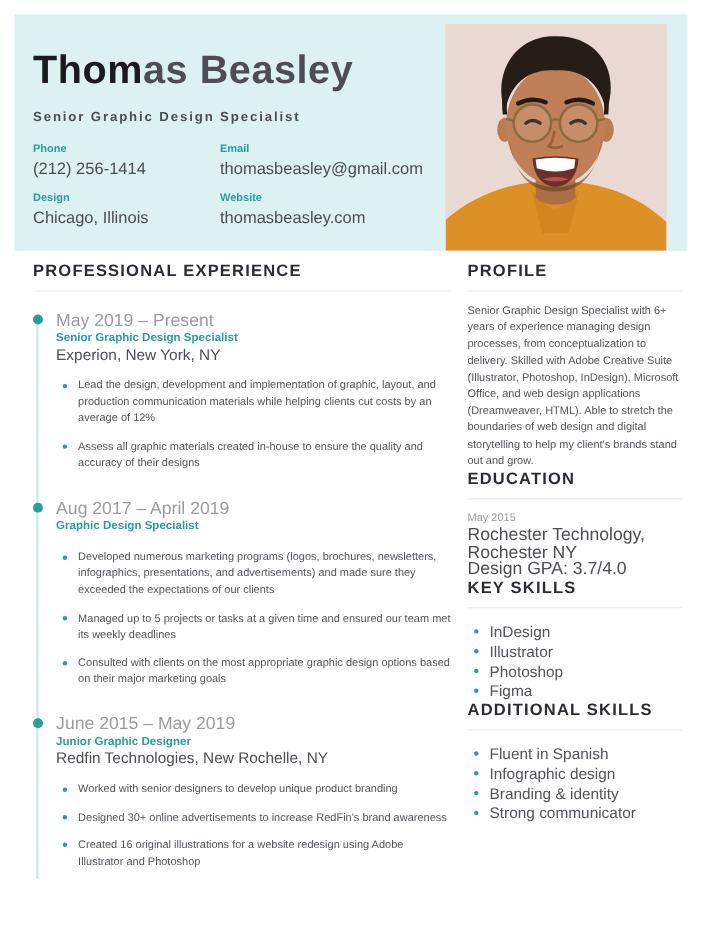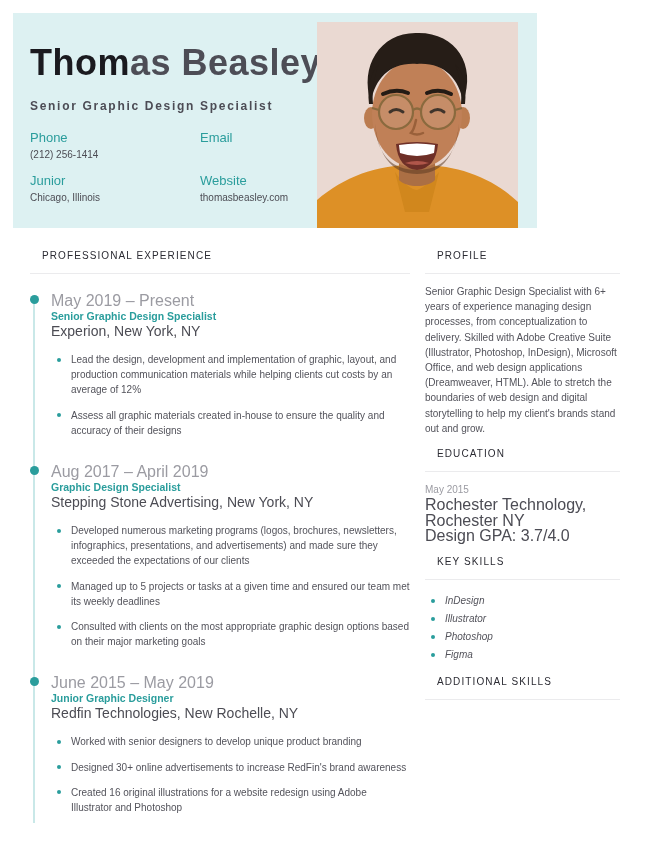--- a/index.html
+++ b/index.html
@@ -5,51 +5,51 @@
   html,body{margin:0;padding:0;}
   body{
     width:650px;height:841px;background:#ffffff;
     font-family:"Liberation Sans","DejaVu Sans",sans-serif;
     -webkit-font-smoothing:antialiased;
   }
   .page{position:relative;width:650px;height:841px;background:#fff;overflow:hidden;}
 
   
   .header{
-    position:absolute;left:13px;top:13px;width:524px;height:215px;
+    position:absolute;left:13px;top:13px;width:612px;height:215px;
     background:var(--header-bg,#ddf1f2);
   }
   .header-text{position:absolute;left:17px;top:0;width:380px;}
   .name{margin:0;padding-top:30px;font-size:36px;font-weight:700;letter-spacing:.5px;line-height:1.1;}
   .name .n1{color:var(--name-primary-color,#1a1a1f);}
   .name .n2{color:var(--name-secondary-color,#4d4d56);}
   .subtitle{
     margin-top:16px;font-size:12px;font-weight:700;letter-spacing:1.7px;
     color:#4c4c55;
   }
   .contact-grid{
     margin-top:17px;display:grid;grid-template-columns:170px 220px;
     grid-row-gap:13px;
   }
-  .contact-label{font-size:13px;font-weight:400;color:var(--accent,#2a9d9c);margin-bottom:4px;}
-  .contact-value{font-size:10px;color:#4c4c54;}
+  .contact-label{font-size:10px;font-weight:700;color:var(--accent,#2a9d9c);margin-bottom:4px;}
+  .contact-value{font-size:15px;color:#4c4c54;}
 
   .photo{
     position:absolute;top:9px;right:19px;width:201px;height:206px;
     background:var(--photo-bg,#ead9d2);overflow:hidden;
   }
   .photo svg{display:block;}
 
   
   .content{position:absolute;left:30px;top:238px;width:590px;display:flex;}
   .left-col{width:380px;}
   .right-col{width:195px;margin-left:15px;}
 
   h2.section{
-    margin:12px;font-size:10px;font-weight:400;letter-spacing:1.1px;
+    margin:0;font-size:15px;font-weight:700;letter-spacing:1.1px;
     color:var(--heading-color,#2b2b33);
   }
   .rule{border:none;border-top:1px solid var(--divider-color,#ebebed);margin:9px 0 0 0;height:0;}
 
   
   .jobs{position:relative;margin-top:19px;}
   .timeline-line{
     position:absolute;left:3px;top:8px;bottom:-8px;width:2px;
     background:var(--timeline-line-color,#c9e8e8);
   }
@@ -75,23 +75,22 @@
 
   
   .profile-text{margin-top:10px;font-size:10px;line-height:15.2px;color:var(--body-color,#53535b);}
   .edu{margin-top:10px;}
   .edu-dates{font-size:10px;color:var(--muted-color,#9b9ba2);line-height:15.4px;}
   .edu-degree{font-size:10.5px;font-weight:700;color:var(--accent,#2a9d9c);line-height:15.4px;}
   .edu-line{font-size:16px;color:#4c4c54;line-height:15.4px;}
   .sec-gap{margin-top:22px;}
   ul.skills{list-style:none;margin:12px 0 0 0;padding:0;}
   ul.skills li{
-    position:relative;padding-left:20px;font-size:10px;line-height:18px;
+    position:relative;padding-left:20px;font-size:14px;line-height:18px;
     color:var(--body-color,#53535b);
-    font-style:italic;
   }
   ul.skills li::before{
     content:"";position:absolute;left:6px;top:7px;width:4px;height:4px;border-radius:50%;
     background:var(--accent,#2a9d9c);
   }
 </style>
 </head>
 <body>
 
 <div class="page">
@@ -101,23 +100,24 @@
       <h1 class="name"><span class="n1">Thom</span><span class="n2">as Beasley</span></h1>
       <div class="subtitle">Senior Graphic Design Specialist</div>
 
       <div class="contact-grid">
         <div class="contact-cell">
           <div class="contact-label">Phone</div>
           <div class="contact-value">(212) 256-1414</div>
         </div>
         <div class="contact-cell">
           <div class="contact-label">Email</div>
-        </div>
-        <div class="contact-cell">
-          <div class="contact-label">Junior</div>
+          <div class="contact-value">thomasbeasley@gmail.com</div>
+        </div>
+        <div class="contact-cell">
+          <div class="contact-label">Design</div>
           <div class="contact-value">Chicago, Illinois</div>
         </div>
         <div class="contact-cell">
           <div class="contact-label">Website</div>
           <div class="contact-value">thomasbeasley.com</div>
         </div>
       </div>
     </div>
 
     <div class="photo">
@@ -179,21 +179,20 @@
           <ul class="bullets">
             <li>Lead the design, development and implementation of graphic, layout, and production communication materials while helping clients cut costs by an average of 12%</li>
             <li>Assess all graphic materials created in-house to ensure the quality and accuracy of their designs</li>
           </ul>
         </div>
 
         <div class="job">
           <span class="timeline-dot"></span>
           <div class="job-dates">Aug 2017 – April 2019</div>
           <div class="job-title">Graphic Design Specialist</div>
-          <div class="job-company">Stepping Stone Advertising, New York, NY</div>
           <ul class="bullets">
             <li>Developed numerous marketing programs (logos, brochures, newsletters, infographics, presentations, and advertisements) and made sure they exceeded the expectations of our clients</li>
             <li>Managed up to 5 projects or tasks at a given time and ensured our team met its weekly deadlines</li>
             <li>Consulted with clients on the most appropriate graphic design options based on their major marketing goals</li>
           </ul>
         </div>
 
         <div class="job">
           <span class="timeline-dot"></span>
           <div class="job-dates">June 2015 – May 2019</div>
@@ -226,16 +225,22 @@
       <hr class="rule">
       <ul class="skills">
         <li>InDesign</li>
         <li>Illustrator</li>
         <li>Photoshop</li>
         <li>Figma</li>
       </ul>
 
       <h2 class="section sec-gap">ADDITIONAL SKILLS</h2>
       <hr class="rule">
+      <ul class="skills">
+        <li>Fluent in Spanish</li>
+        <li>Infographic design</li>
+        <li>Branding &amp; identity</li>
+        <li>Strong communicator</li>
+      </ul>
 
     </div>
   </div>
 </div>
 
 </body></html>

